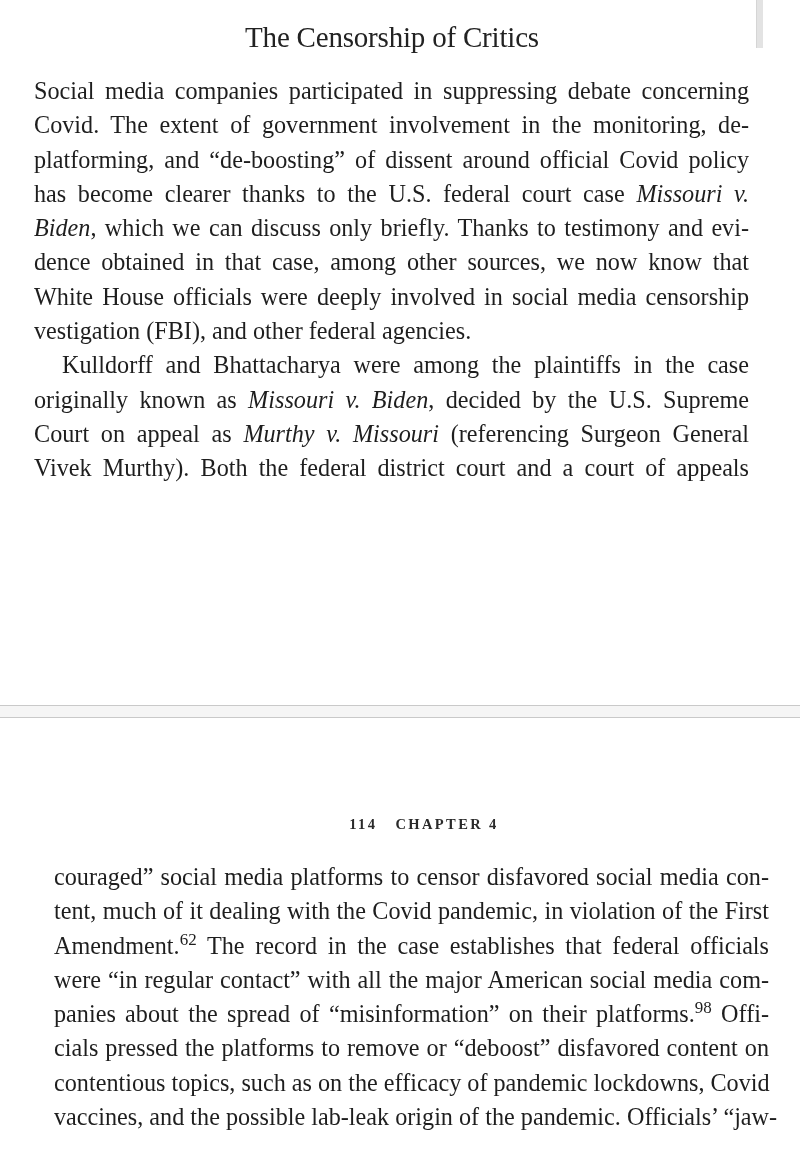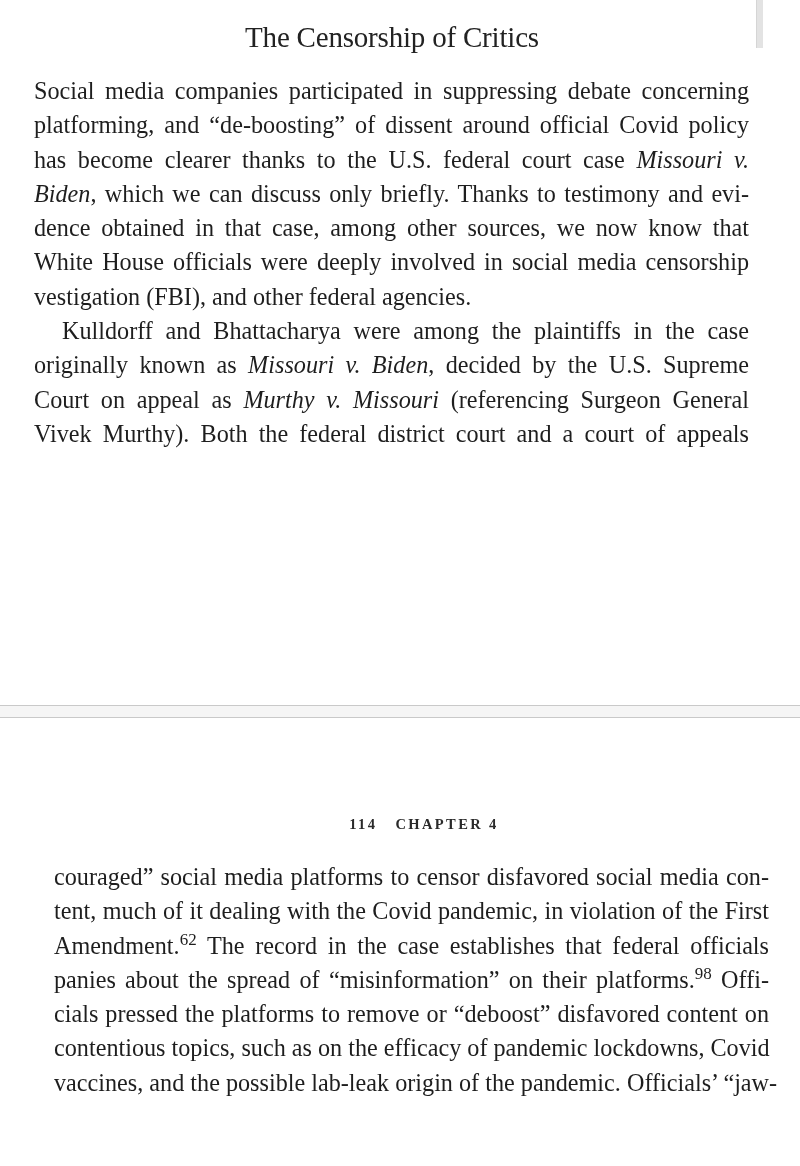--- a/index.html
+++ b/index.html
@@ -29,20 +29,21 @@
 </style>
 </head>
 <body>
 
 <div class="page" id="page1">
   <div class="title">The Censorship of Critics</div>
   <div class="scroll-hint"></div>
 </div>
 <div class="body1" id="body1">
     <span class="line"><span>Social media companies participated in suppressing debate concerning</span></span>
+    <span class="line"><span>Covid. The extent of government involvement in the monitoring, de-</span></span>
     <span class="line"><span>platforming, and “de-boosting” of dissent around official Covid policy</span></span>
     <span class="line"><span>has become clearer thanks to the U.S. federal court case </span><i>Missouri v.</i></span>
     <span class="line"><i>Biden</i><span>, which we can discuss only briefly. Thanks to testimony and evi-</span></span>
     <span class="line"><span>dence obtained in that case, among other sources, we now know that</span></span>
     <span class="line"><span>White House officials were deeply involved in social media censorship</span></span>
     <span class="line last"><span>vestigation (FBI), and other federal agencies.</span></span>
     <span class="line indent"><span>Kulldorff and Bhattacharya were among the plaintiffs in the case</span></span>
     <span class="line"><span>originally known as </span><i>Missouri v. Biden</i><span>, decided by the U.S. Supreme</span></span>
     <span class="line"><span>Court on appeal as </span><i>Murthy v. Missouri</i><span> (referencing Surgeon General</span></span>
     <span class="line"><span>Vivek Murthy). Both the federal district court and a court of appeals</span></span>
@@ -51,17 +52,18 @@
 <div class="sep"></div>
 
 <div class="page" id="page2"></div>
 <div class="header2">
   <span>114</span><span>CHAPTER 4</span>
 </div>
 <div class="body2" id="body2">
     <span class="line"><span>couraged” social media platforms to censor disfavored social media con-</span></span>
     <span class="line"><span>tent, much of it dealing with the Covid pandemic, in violation of the First</span></span>
     <span class="line"><span>Amendment.</span><sup>62</sup><span> The record in the case establishes that federal officials</span></span>
+    <span class="line"><span>were “in regular contact” with all the major American social media com-</span></span>
     <span class="line"><span>panies about the spread of “misinformation” on their platforms.</span><sup>98</sup><span> Offi-</span></span>
     <span class="line"><span>cials pressed the platforms to remove or “deboost” disfavored content on</span></span>
     <span class="line"><span>contentious topics, such as on the efficacy of pandemic lockdowns, Covid</span></span>
     <span class="line"><span>vaccines, and the possible lab-leak origin of the pandemic. Officials’ “jaw-</span></span>
   </div>
 
 </body></html>

